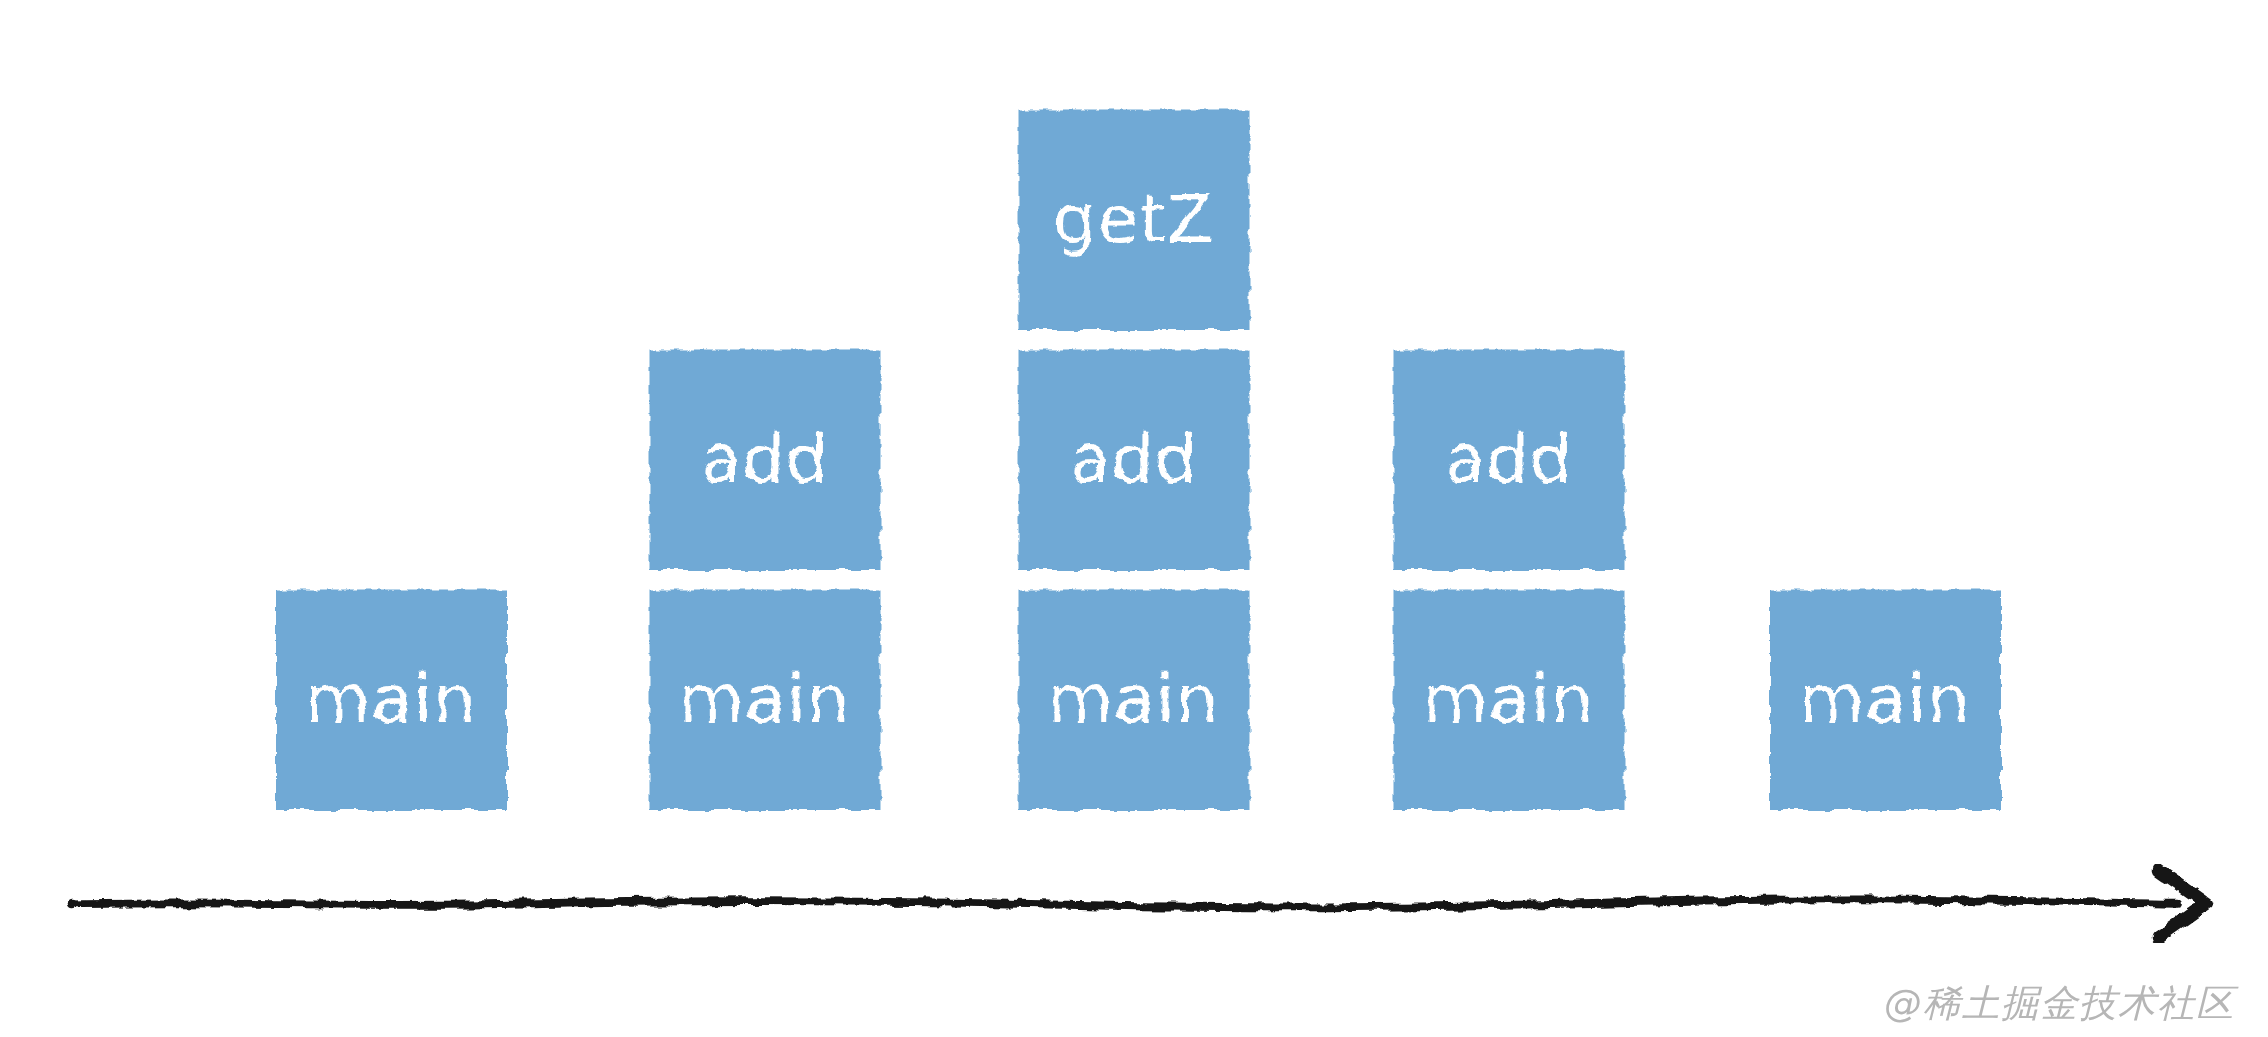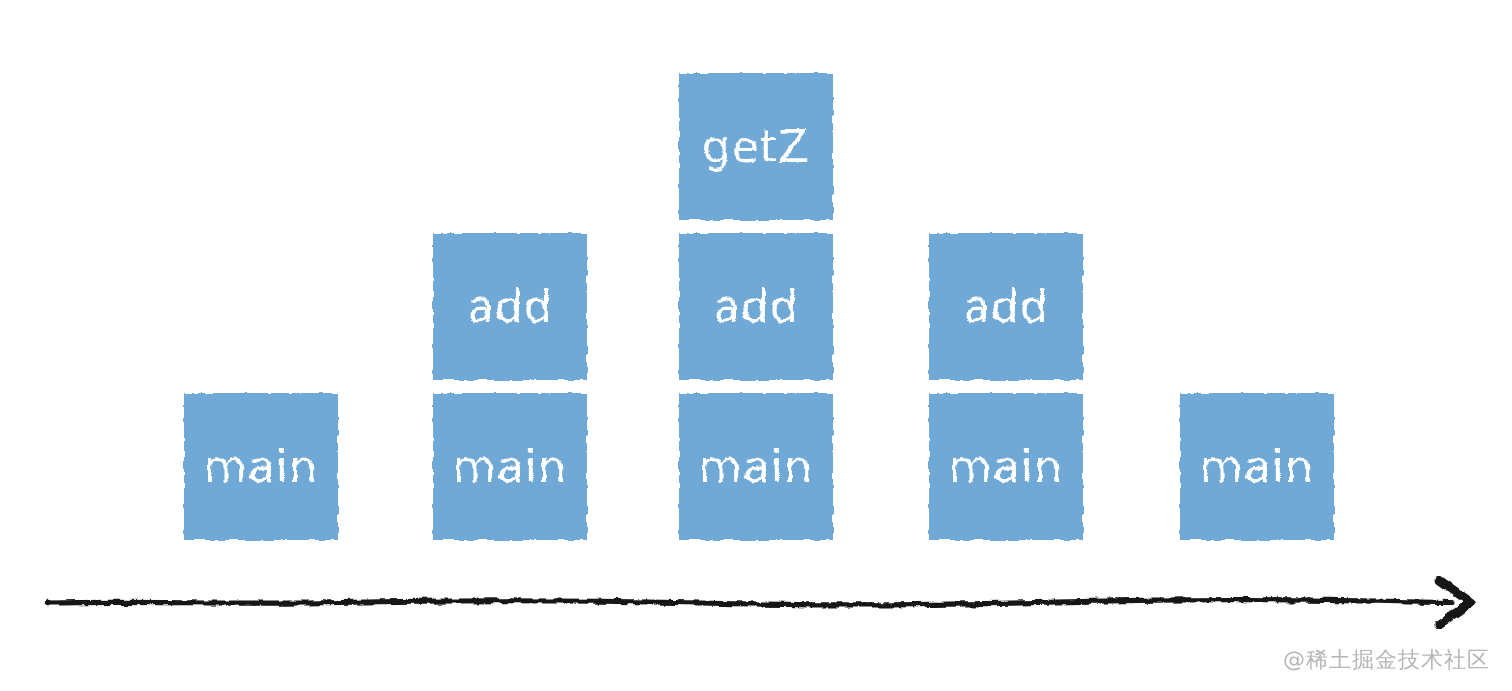--- a/index.html
+++ b/index.html
@@ -50,24 +50,25 @@
     width: 1512px;
     height: 72px;
     display: block;
   }
   .timeline-group {
     filter: url(#rough);
   }
   .watermark {
     position: absolute;
     right: 22px;
-    bottom: 16px;
-    font-size: 22px;
+    bottom: 6px;
+    font-size: 25px;
     color: var(--watermark, #b6b6b6);
     letter-spacing: 1px;
+    font-style: italic;
   }
 </style>
 </head>
 <body>
 
 <svg width="0" height="0" style="position:absolute" aria-hidden="true">
   <defs>
     <filter id="rough" x="-8%" y="-8%" width="116%" height="116%">
       <feTurbulence type="fractalNoise" baseFrequency="0.09" numOctaves="4" seed="3" result="n"></feTurbulence>
       <feDisplacementMap in="SourceGraphic" in2="n" scale="5" xChannelSelector="R" yChannelSelector="G"></feDisplacementMap>

